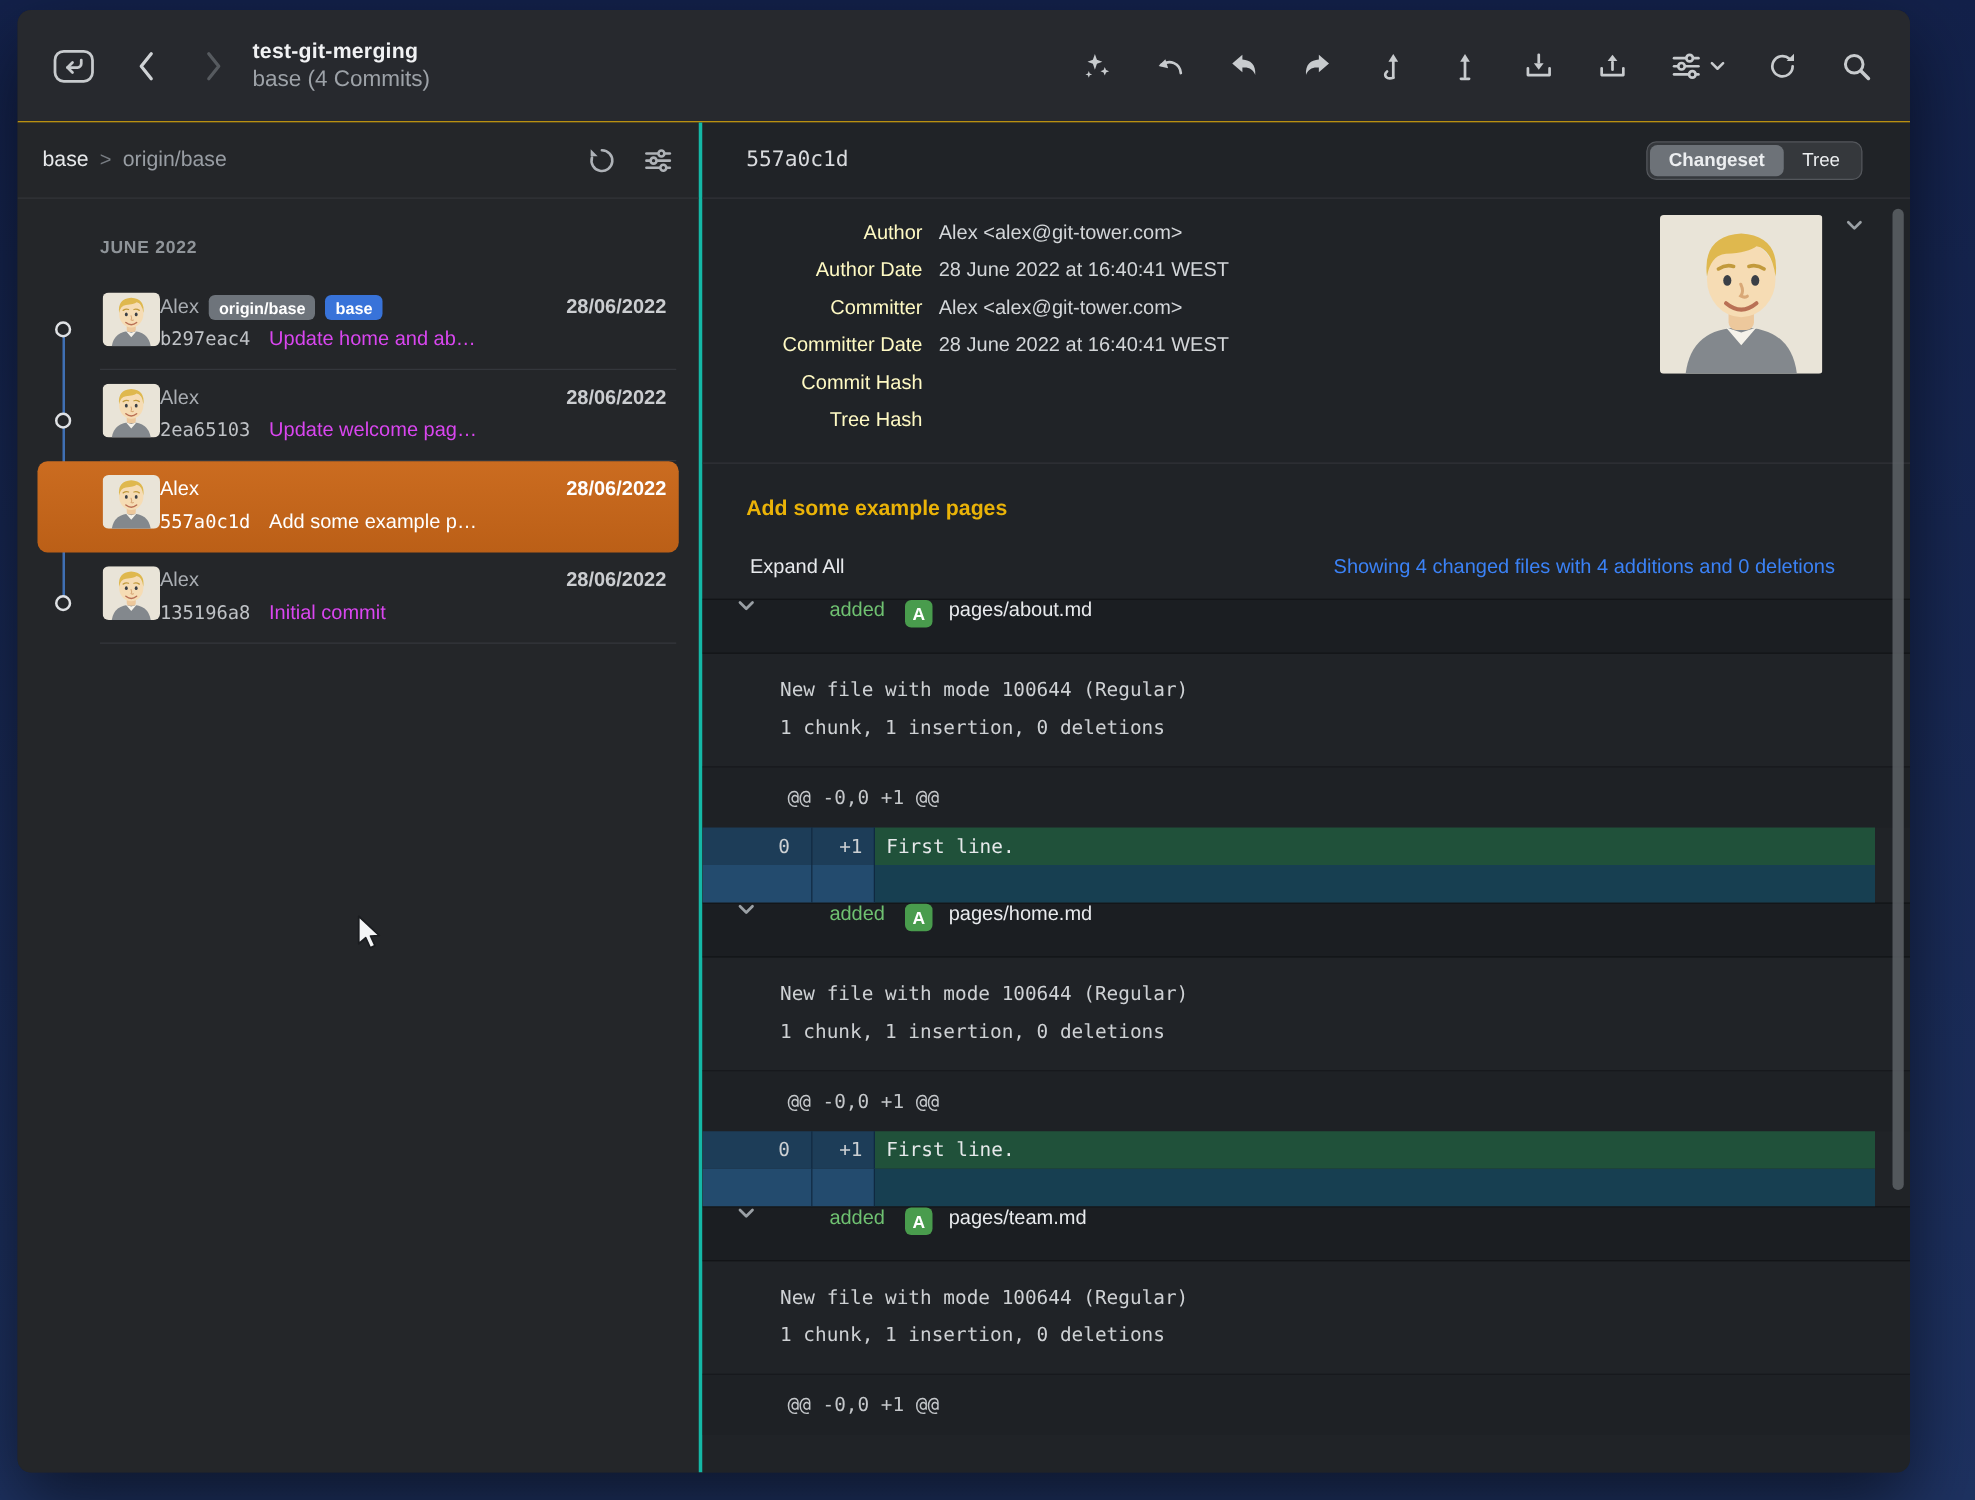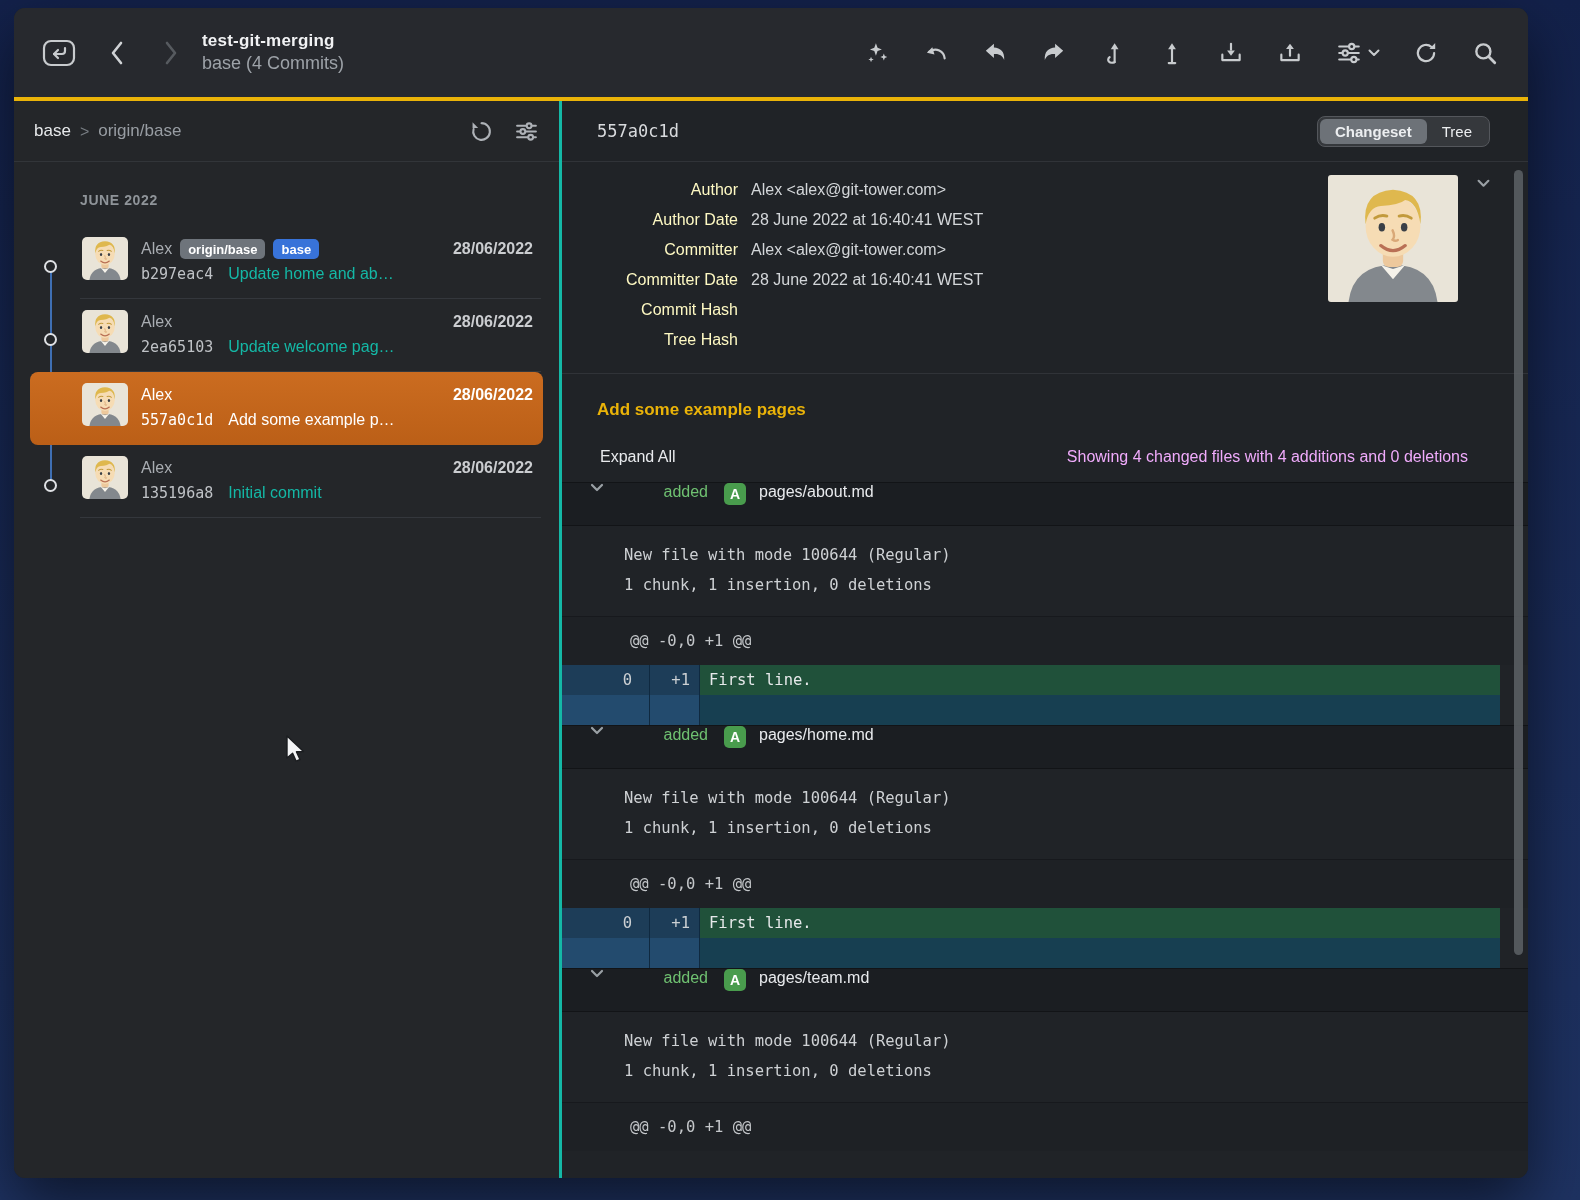--- a/index.html
+++ b/index.html
@@ -11,21 +11,21 @@
   }
   .window{
     position:absolute;left:14px;top:8px;width:1514px;height:1170px;
     background:#242629;border-radius:11px;overflow:hidden;
     display:flex;flex-direction:column;
     box-shadow:0 25px 60px rgba(0,0,0,.55);
   }
   
   .titlebar{
     height:89px;flex:none;display:flex;align-items:center;
-    background:#27292e;border-bottom:4px solid #eab308;
+    background:#27292e;border-bottom:1px solid #eab308;
     padding:0 30px 0 28px;
   }
   .repo-btn{margin-right:34px;display:flex;align-items:center;cursor:default}
   .nav-back{margin-right:40px}
   .nav-fwd{margin-right:24px}
   .tb-title .t{font-size:17px;font-weight:bold;color:#f1f2f4;letter-spacing:.2px}
   .tb-title .s{font-size:18px;color:#9da2a8;margin-top:2px}
   .tb-icons{margin-left:auto;display:flex;align-items:center;gap:33px}
   .tb-icons .grp{display:flex;align-items:center;gap:6px}
   
@@ -36,34 +36,34 @@
   .crumb-root{font-size:17px;color:#e7e9eb}
   .crumb-sep{color:#787d83;font-size:16px;margin-top:1px}
   .crumb-cur{font-size:17px;color:#989da3}
   .crumb-icons{margin-left:auto;display:flex;align-items:center;gap:20px}
   
   .commit-list{flex:1;position:relative;overflow:hidden}
   .month-h{padding:30px 0 18px 66px;font-size:14px;font-weight:700;color:#8f9499;letter-spacing:.6px}
   .graph-line{position:absolute;left:36px;top:104px;width:2px;height:220px;background:#3f6fb3}
   .gnode{position:absolute;left:30px;width:9px;height:9px;border:2.5px solid #dfe1e4;border-radius:50%;background:#242629}
   .commit-row{height:73px;margin:0 16px;padding:11px 10px 0 52px;border-radius:8px;
-    display:flex;gap:13px;box-sizing:border-box;position:relative}
+    display:flex;box-sizing:border-box;position:relative}
   .commit-row:not(.selected)::after{content:'';position:absolute;left:50px;right:2px;bottom:0;height:1px;background:#34373c}
   .commit-row.selected{background:linear-gradient(#cb6c20,#bb5f17)}
   .c-avatar{width:46px;height:43px;border-radius:5px;flex:none;overflow:hidden}
   .c-body{flex:1;min-width:0;display:flex;flex-direction:column}
   .c-line1{display:flex;align-items:center;gap:8px;height:24px}
   .c-name{font-size:16px;color:#a9adb2}
   .badge{font-size:13px;font-weight:600;padding:2.5px 8px;border-radius:5px;color:#fff;line-height:15px}
   .badge-gray{background:#6e747b}
   .badge-blue{background:#3873d9}
   .c-date{margin-left:auto;font-size:16px;font-weight:600;color:#cbcdd0}
   .c-line2{display:flex;align-items:baseline;gap:15px;margin-top:4px}
   .c-hash{font-family:"DejaVu Sans Mono",monospace;font-size:15px;color:#bfc2c6}
-  .c-msg{font-size:16px;color:#14b8a6;white-space:nowrap;overflow:hidden}
+  .c-msg{font-size:16px;color:#d946ef;white-space:nowrap;overflow:hidden}
   .selected .c-name,.selected .c-date,.selected .c-hash,.selected .c-msg{color:#fff}
   .cursor{position:absolute;left:269px;top:573px}
   
   .detail{flex:1;background:#202327;display:flex;flex-direction:column;min-width:0}
   .d-header{height:60px;flex:none;display:flex;align-items:center;padding:0 38px 0 35px;border-bottom:1px solid #303338}
   .d-hash{font-family:"DejaVu Sans Mono",monospace;font-size:17px;color:#d8dadd}
   .seg{margin-left:auto;display:flex;background:#35383c;border:1px solid #54575c;border-radius:8px;padding:2px}
   .seg-btn{font-size:15px;color:#eceef0;padding:4px 15px;border-radius:6px;cursor:default}
   .seg-btn.active{background:#6d7278;font-weight:600}
   .d-body{flex:1;position:relative;overflow:hidden}
@@ -71,21 +71,21 @@
   .meta-row{display:flex;line-height:30px;font-size:16px}
   .meta-label{width:176px;text-align:right;color:#fef9c3;flex:none}
   .meta-value{margin-left:13px;color:#d3d6d9;white-space:nowrap}
   .meta-value.mono{font-family:"DejaVu Sans Mono",monospace;font-size:15.5px;letter-spacing:1.2px}
   .d-avatar{position:absolute;top:13px;right:70px;width:130px;height:127px;border-radius:3px;overflow:hidden}
   .d-av-chev{position:absolute;top:17px;right:38px}
   .d-div{height:1px;background:#303338;margin-top:18px}
   .d-msg{padding:26px 0 0 35px;font-size:17px;font-weight:700;color:#eab308}
   .d-exp{display:flex;align-items:center;padding:28px 60px 16px 38px}
   .d-exp-link{font-size:16px;color:#e8eaed;cursor:default}
-  .d-exp-sum{margin-left:auto;font-size:16px;color:#f0abfc}
+  .d-exp-sum{margin-left:auto;font-size:16px;color:#3b82f6}
   
   .file-header{height:44px;background:#1b1e22;border-top:1px solid #121417;border-bottom:1px solid #121417;
     display:flex;align-items:flex-start;padding-left:28px;box-sizing:border-box}
   .fh-chevron{flex:none;display:flex}
   .fh-status{width:104px;text-align:right;font-size:16px;color:#6fc171}
   .fh-badge{width:22px;height:22px;border-radius:5px;background:#499c4d;color:#fff;font-size:14px;font-weight:700;
     display:flex;align-items:center;justify-content:center;margin-left:16px;flex:none}
   .fh-path{margin-left:13px;font-size:16px;color:#e8eaed}
   .file-info{padding:14px 0 16px 62px;font-family:"DejaVu Sans Mono",monospace;font-size:15.5px;line-height:30px;color:#ced1d4}
   .hunk{height:48px;line-height:48px;padding-left:68px;font-family:"DejaVu Sans Mono",monospace;font-size:15.5px;

